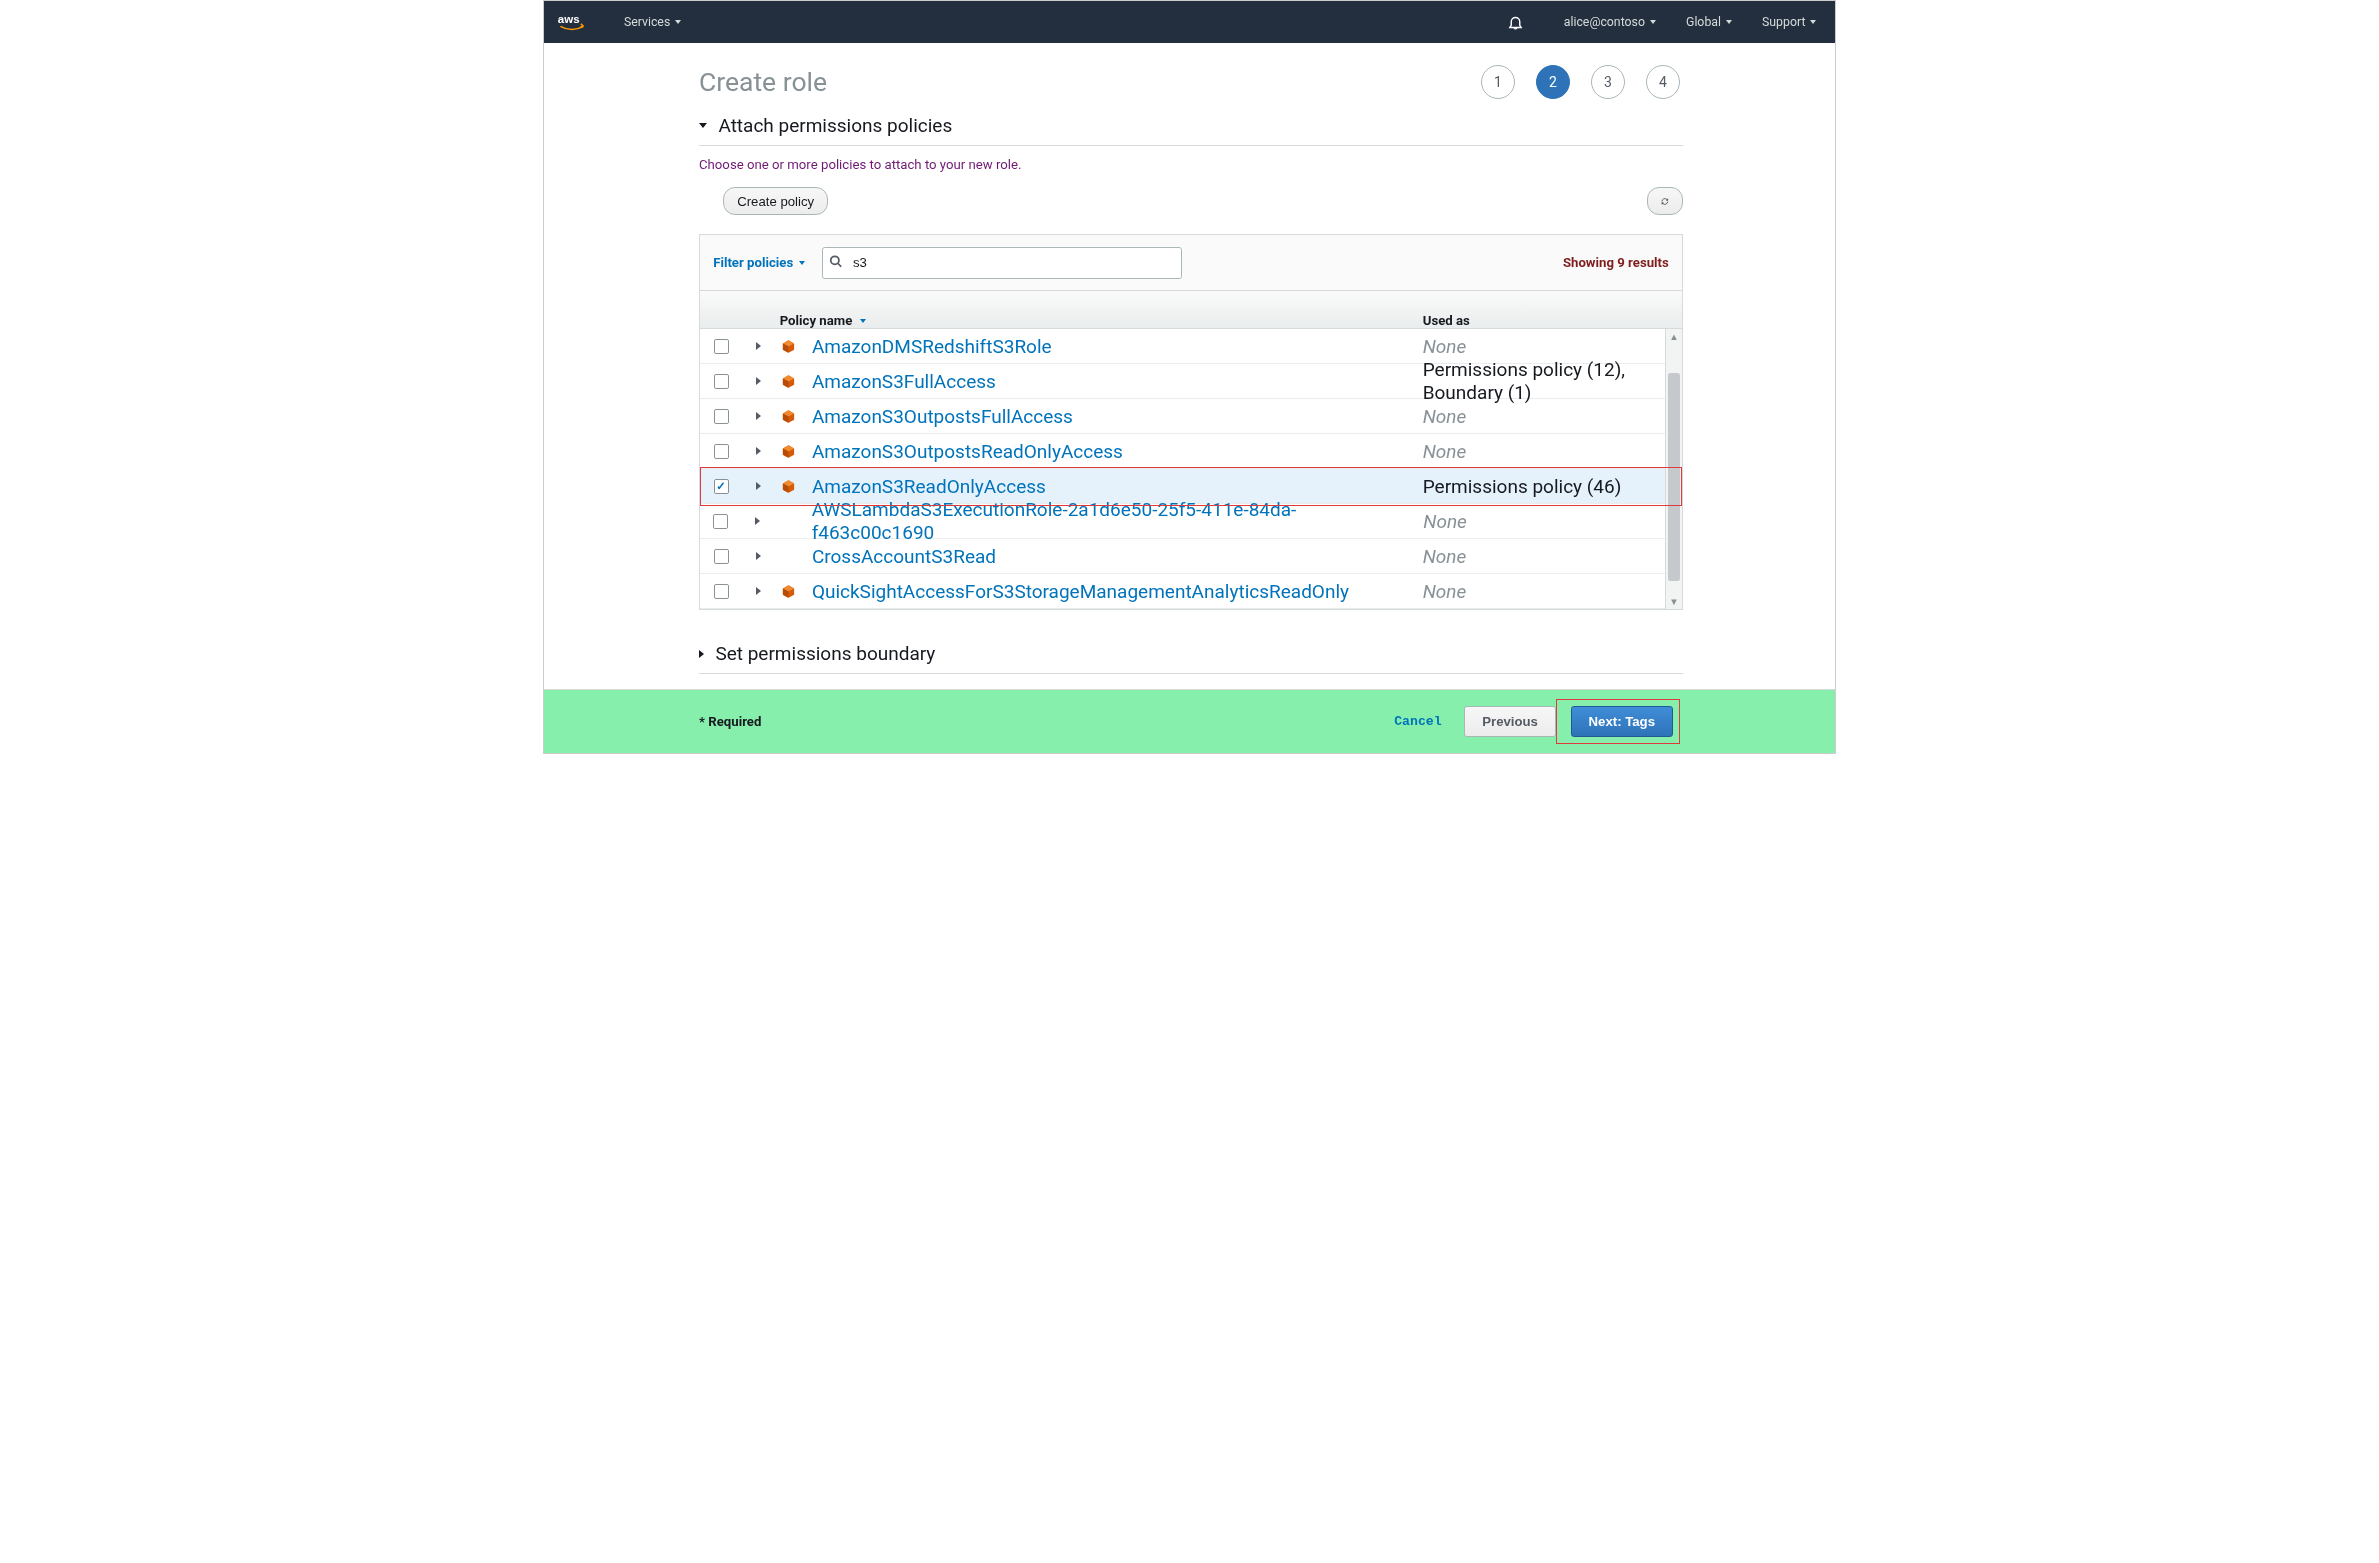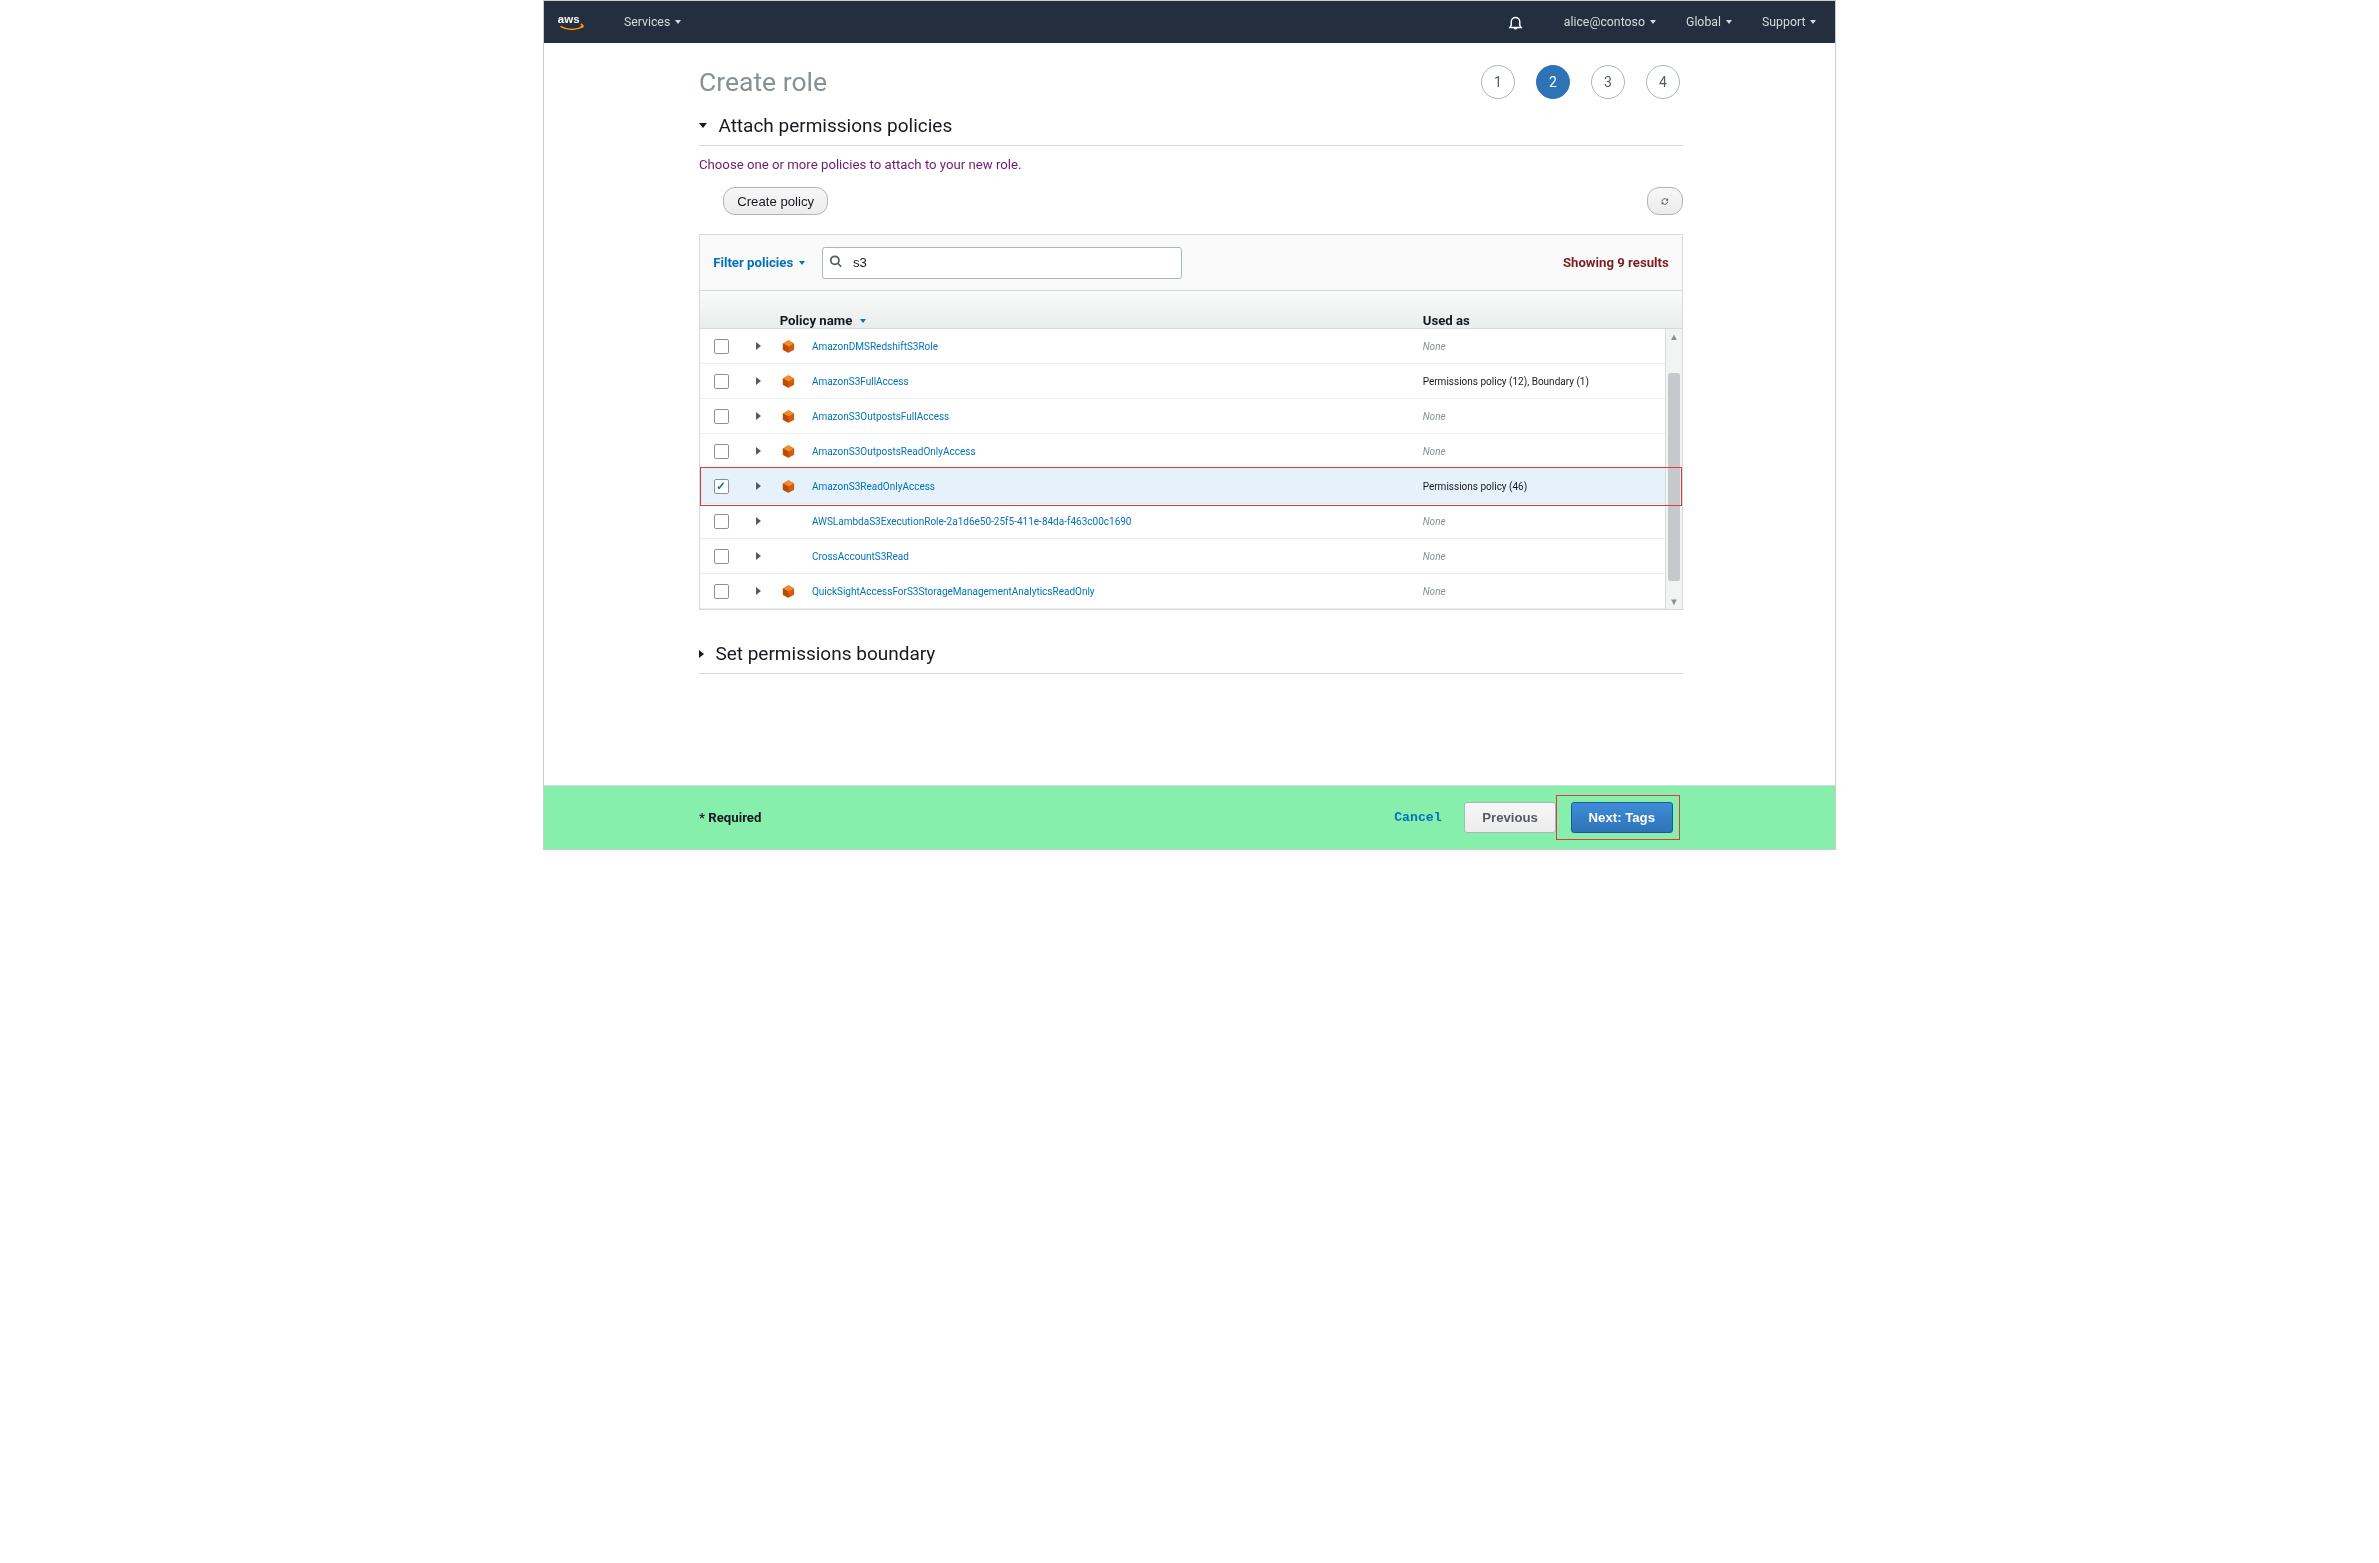--- a/index.html
+++ b/index.html
@@ -7,21 +7,21 @@
   body {
     font-family: "Amazon Ember", -apple-system, BlinkMacSystemFont, "Segoe UI", Roboto, Arial, sans-serif;
     font-size: 13.2px;
     color: #16191f;
     background: #fff;
     overflow: hidden;
   }
   .frame {
     position: relative;
     width: 1293px;
-    height: 850px;
+    height: 754px;
     margin: 0 auto;
     border: 0.9px solid #ccc;
     background: #fff;
     display: flex;
     flex-direction: column;
   }
   
   .topnav {
     height: 42px;
     background: #232f3e;
@@ -227,21 +227,21 @@
     background:#fff;
     max-height: 284px;
     overflow:hidden;
     position:relative;
   }
   .row {
     display:flex;
     align-items:center;
     height:35px;
     border-bottom:0.9px solid #eaeded;
-    font-size:10px;
+    font-size:19px;
   }
   .row.selected { background:#e6f2fb; }
   .row .col-name a { color:#0073bb; text-decoration:none; }
   .row .cube {
     display:inline-flex;
     width:17px; height:17px;
     margin-right:9.5px;
     align-items:center; justify-content:center;
     color:#d45b07;
   }

